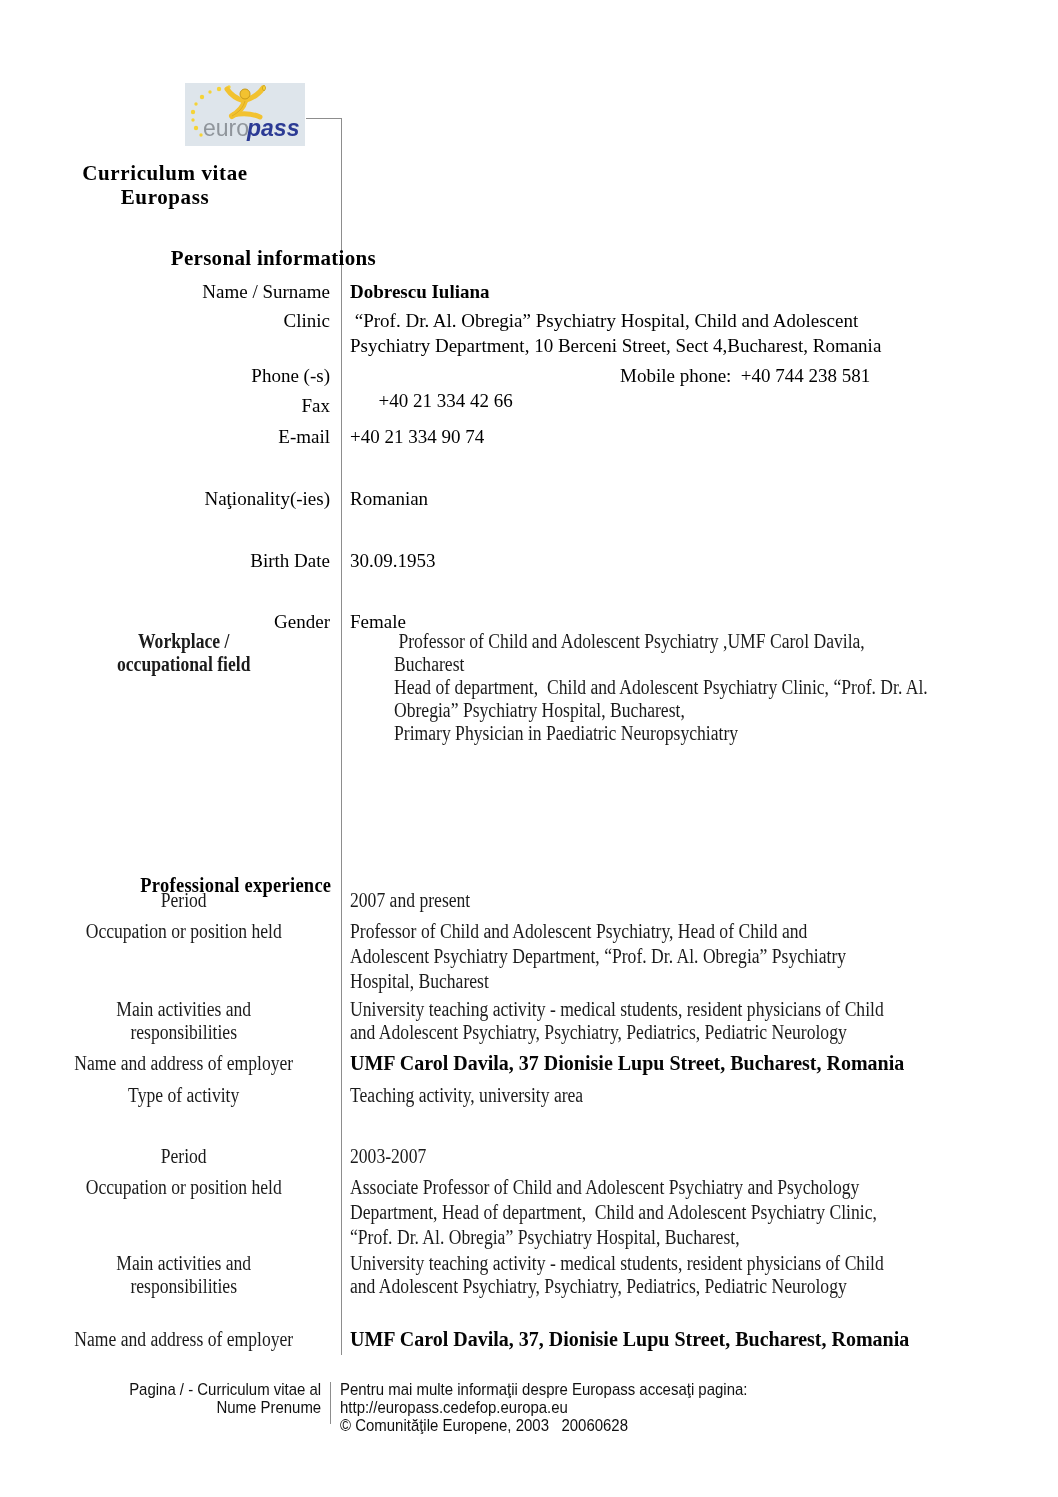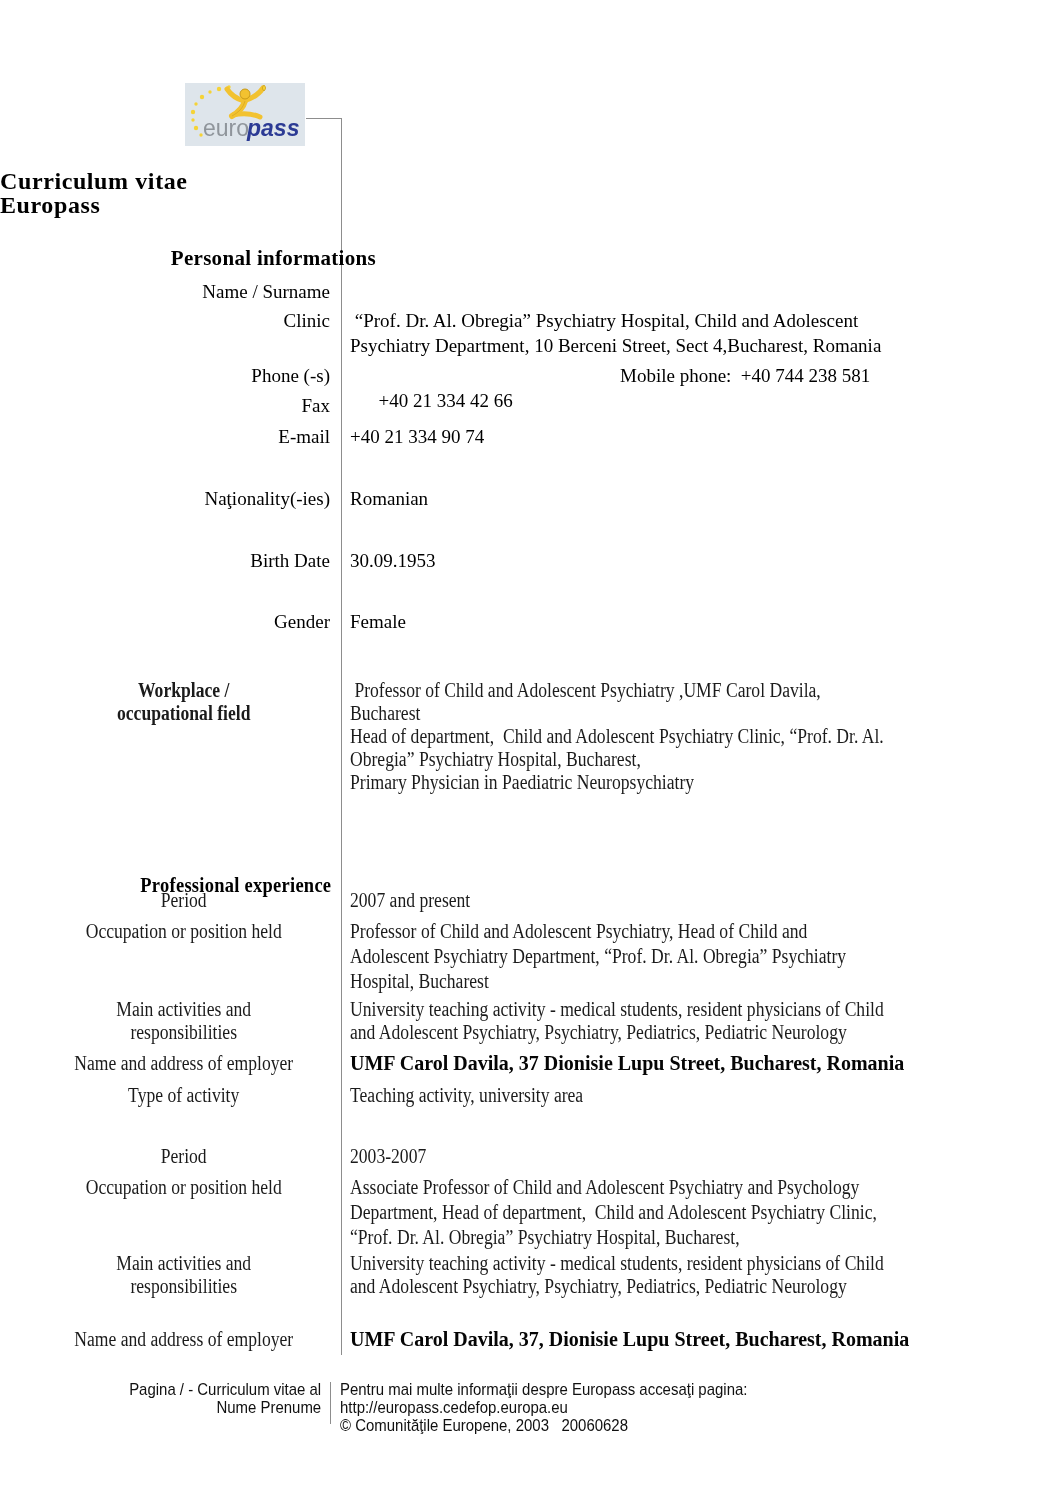--- a/index.html
+++ b/index.html
@@ -29,22 +29,22 @@
   .prew{white-space:pre-wrap;}
   .b{font-weight:bold;}
   .t-p{font-size:19px;line-height:25px;}
   .t-c{font-size:20px;line-height:25px;color:var(--ink-cond);}
   .t-c23{font-size:20px;line-height:23px;color:var(--ink-cond);}
   .t-plain20{font-size:20px;line-height:25px;color:#050505;font-weight:bold;}
   .cxl{transform:scaleX(0.88);transform-origin:0 0;}
   .cxr{transform:scaleX(0.88);transform-origin:100% 0;}
   .cxc{transform:scaleX(0.88);transform-origin:50% 0;}
   .title{
-    font-size:24px;line-height:24px;font-weight:bold;text-align:left;
-    width:330px;white-space:pre-line;letter-spacing:0.6px;margin-top:8px;
+    font-size:21px;line-height:24px;font-weight:bold;text-align:center;
+    width:330px;white-space:pre-line;letter-spacing:0.6px;
   }
   .sec-head{font-size:21px;line-height:25px;font-weight:bold;letter-spacing:0.3px;}
   .vline{position:absolute;left:341px;top:118px;width:1px;height:1237px;background:var(--line-gray);}
   .hline{position:absolute;left:306px;top:118px;width:35px;height:1px;background:var(--line-gray);}
   .fline{position:absolute;left:330px;top:1382px;width:1px;height:42px;background:var(--line-gray);}
   .mobile{position:absolute;left:270px;top:0;white-space:pre;}
   .footer{font-family:"Liberation Sans","DejaVu Sans",sans-serif;font-size:17px;line-height:18px;color:#101010;}
   .f-left{flex:0 0 330px;width:330px;box-sizing:border-box;text-align:right;padding-right:10px;}
   .f-right{flex:1 1 auto;margin-left:10px;}
   .logo{position:absolute;left:185px;top:83px;width:120px;height:63px;}
@@ -88,20 +88,21 @@
     <div class="title">Curriculum vitae
 Europass</div>
   </div>
 
   <div class="abs row" style="top:246px;margin-left:40px;">
     <div class="lbl r sec-head" style="padding-right:5px;">Personal informations</div>
   </div>
 
   <div class="abs row" style="top:279px;">
     <div class="lbl r t-p">Name / Surname</div>
+    <div class="val t-p b">Dobrescu Iuliana</div>
   </div>
 
   <div class="abs row" style="top:308px;">
     <div class="lbl r t-p">Clinic</div>
     <div class="val t-p pre"> “Prof. Dr. Al. Obregia” Psychiatry Hospital, Child and Adolescent
 Psychiatry Department, 10 Berceni Street, Sect 4,Bucharest, Romania</div>
   </div>
 
   <div class="abs row" style="top:363px;">
     <div class="lbl r t-p">Phone (-s)</div>
@@ -129,21 +130,21 @@
   <div class="abs row" style="top:548px;">
     <div class="lbl r t-p">Birth Date</div>
     <div class="val t-p">30.09.1953</div>
   </div>
 
   <div class="abs row" style="top:609px;">
     <div class="lbl r t-p">Gender</div>
     <div class="val t-p">Female</div>
   </div>
 
-  <div class="abs row" style="top:679px;">
+  <div class="abs row" style="top:630px;gap:44px;">
     <div class="lbl c t-c23 b pre cxc">Workplace /
 occupational field</div>
     <div class="val">
       <div class="t-c23 pre cxl"> Professor of Child and Adolescent Psychiatry ,UMF Carol Davila,
 Bucharest
 Head of department,  Child and Adolescent Psychiatry Clinic, “Prof. Dr. Al.
 Obregia” Psychiatry Hospital, Bucharest,
 Primary Physician in Paediatric Neuropsychiatry</div>
     </div>
   </div>

